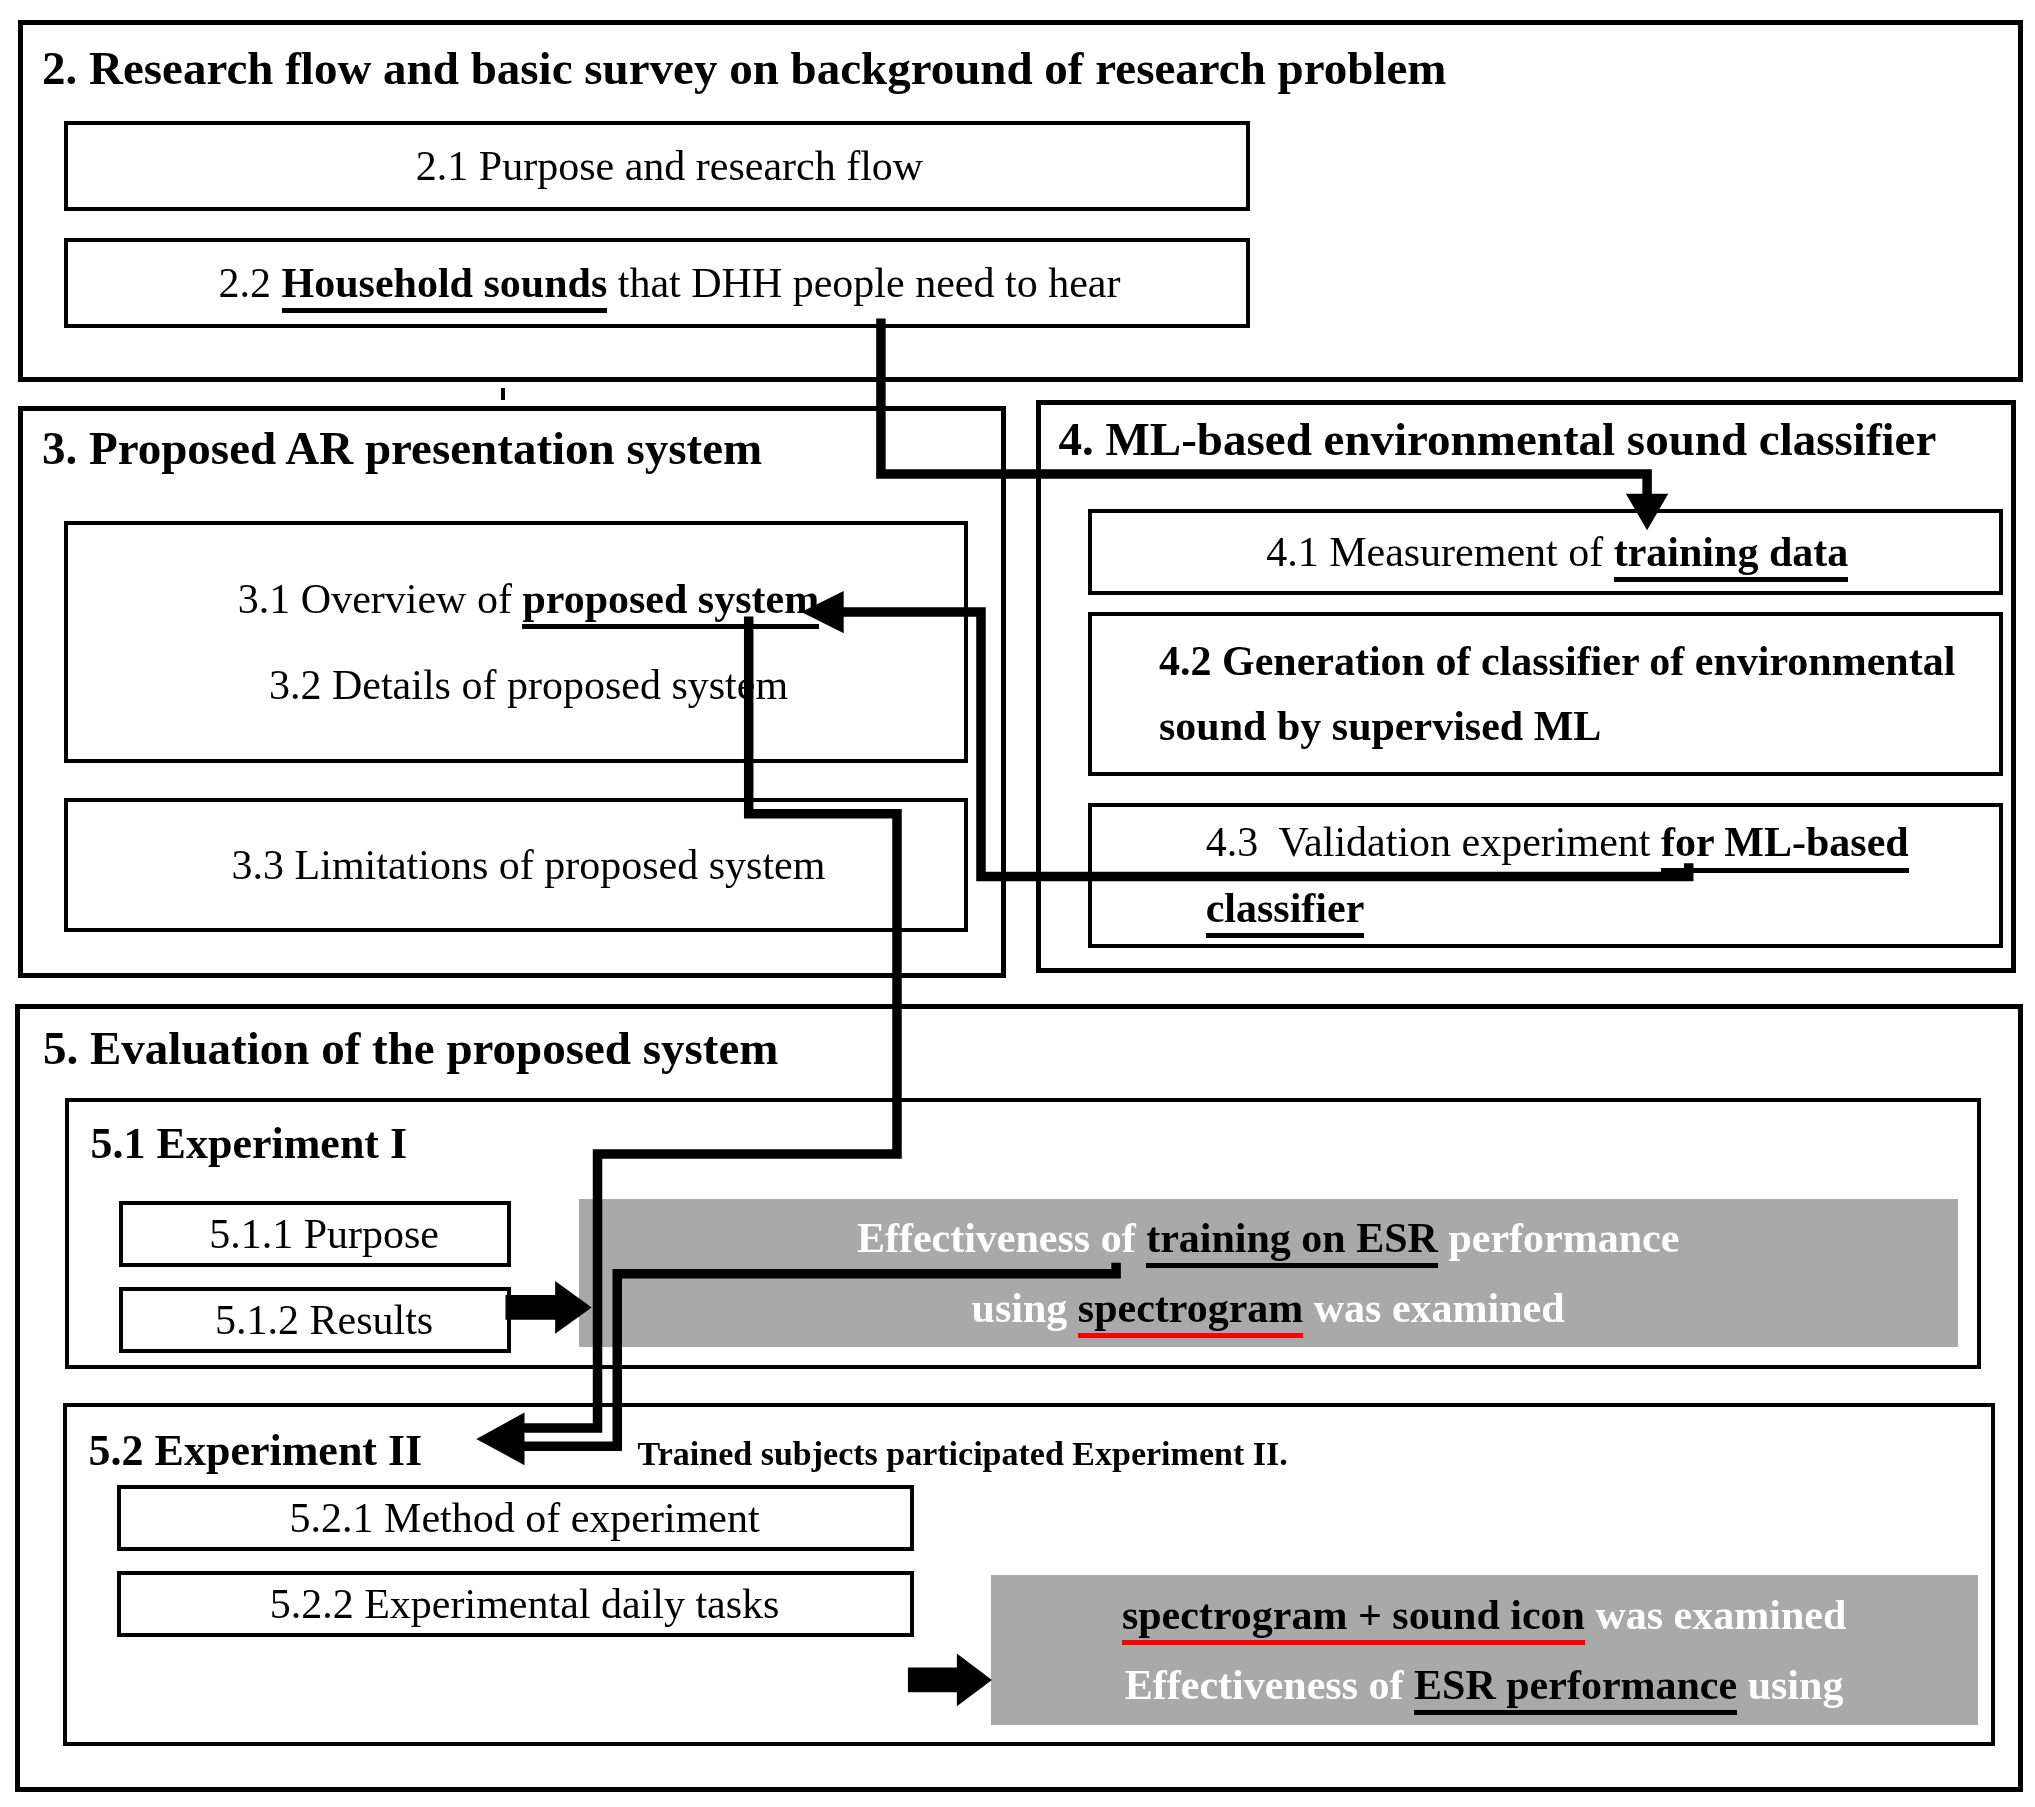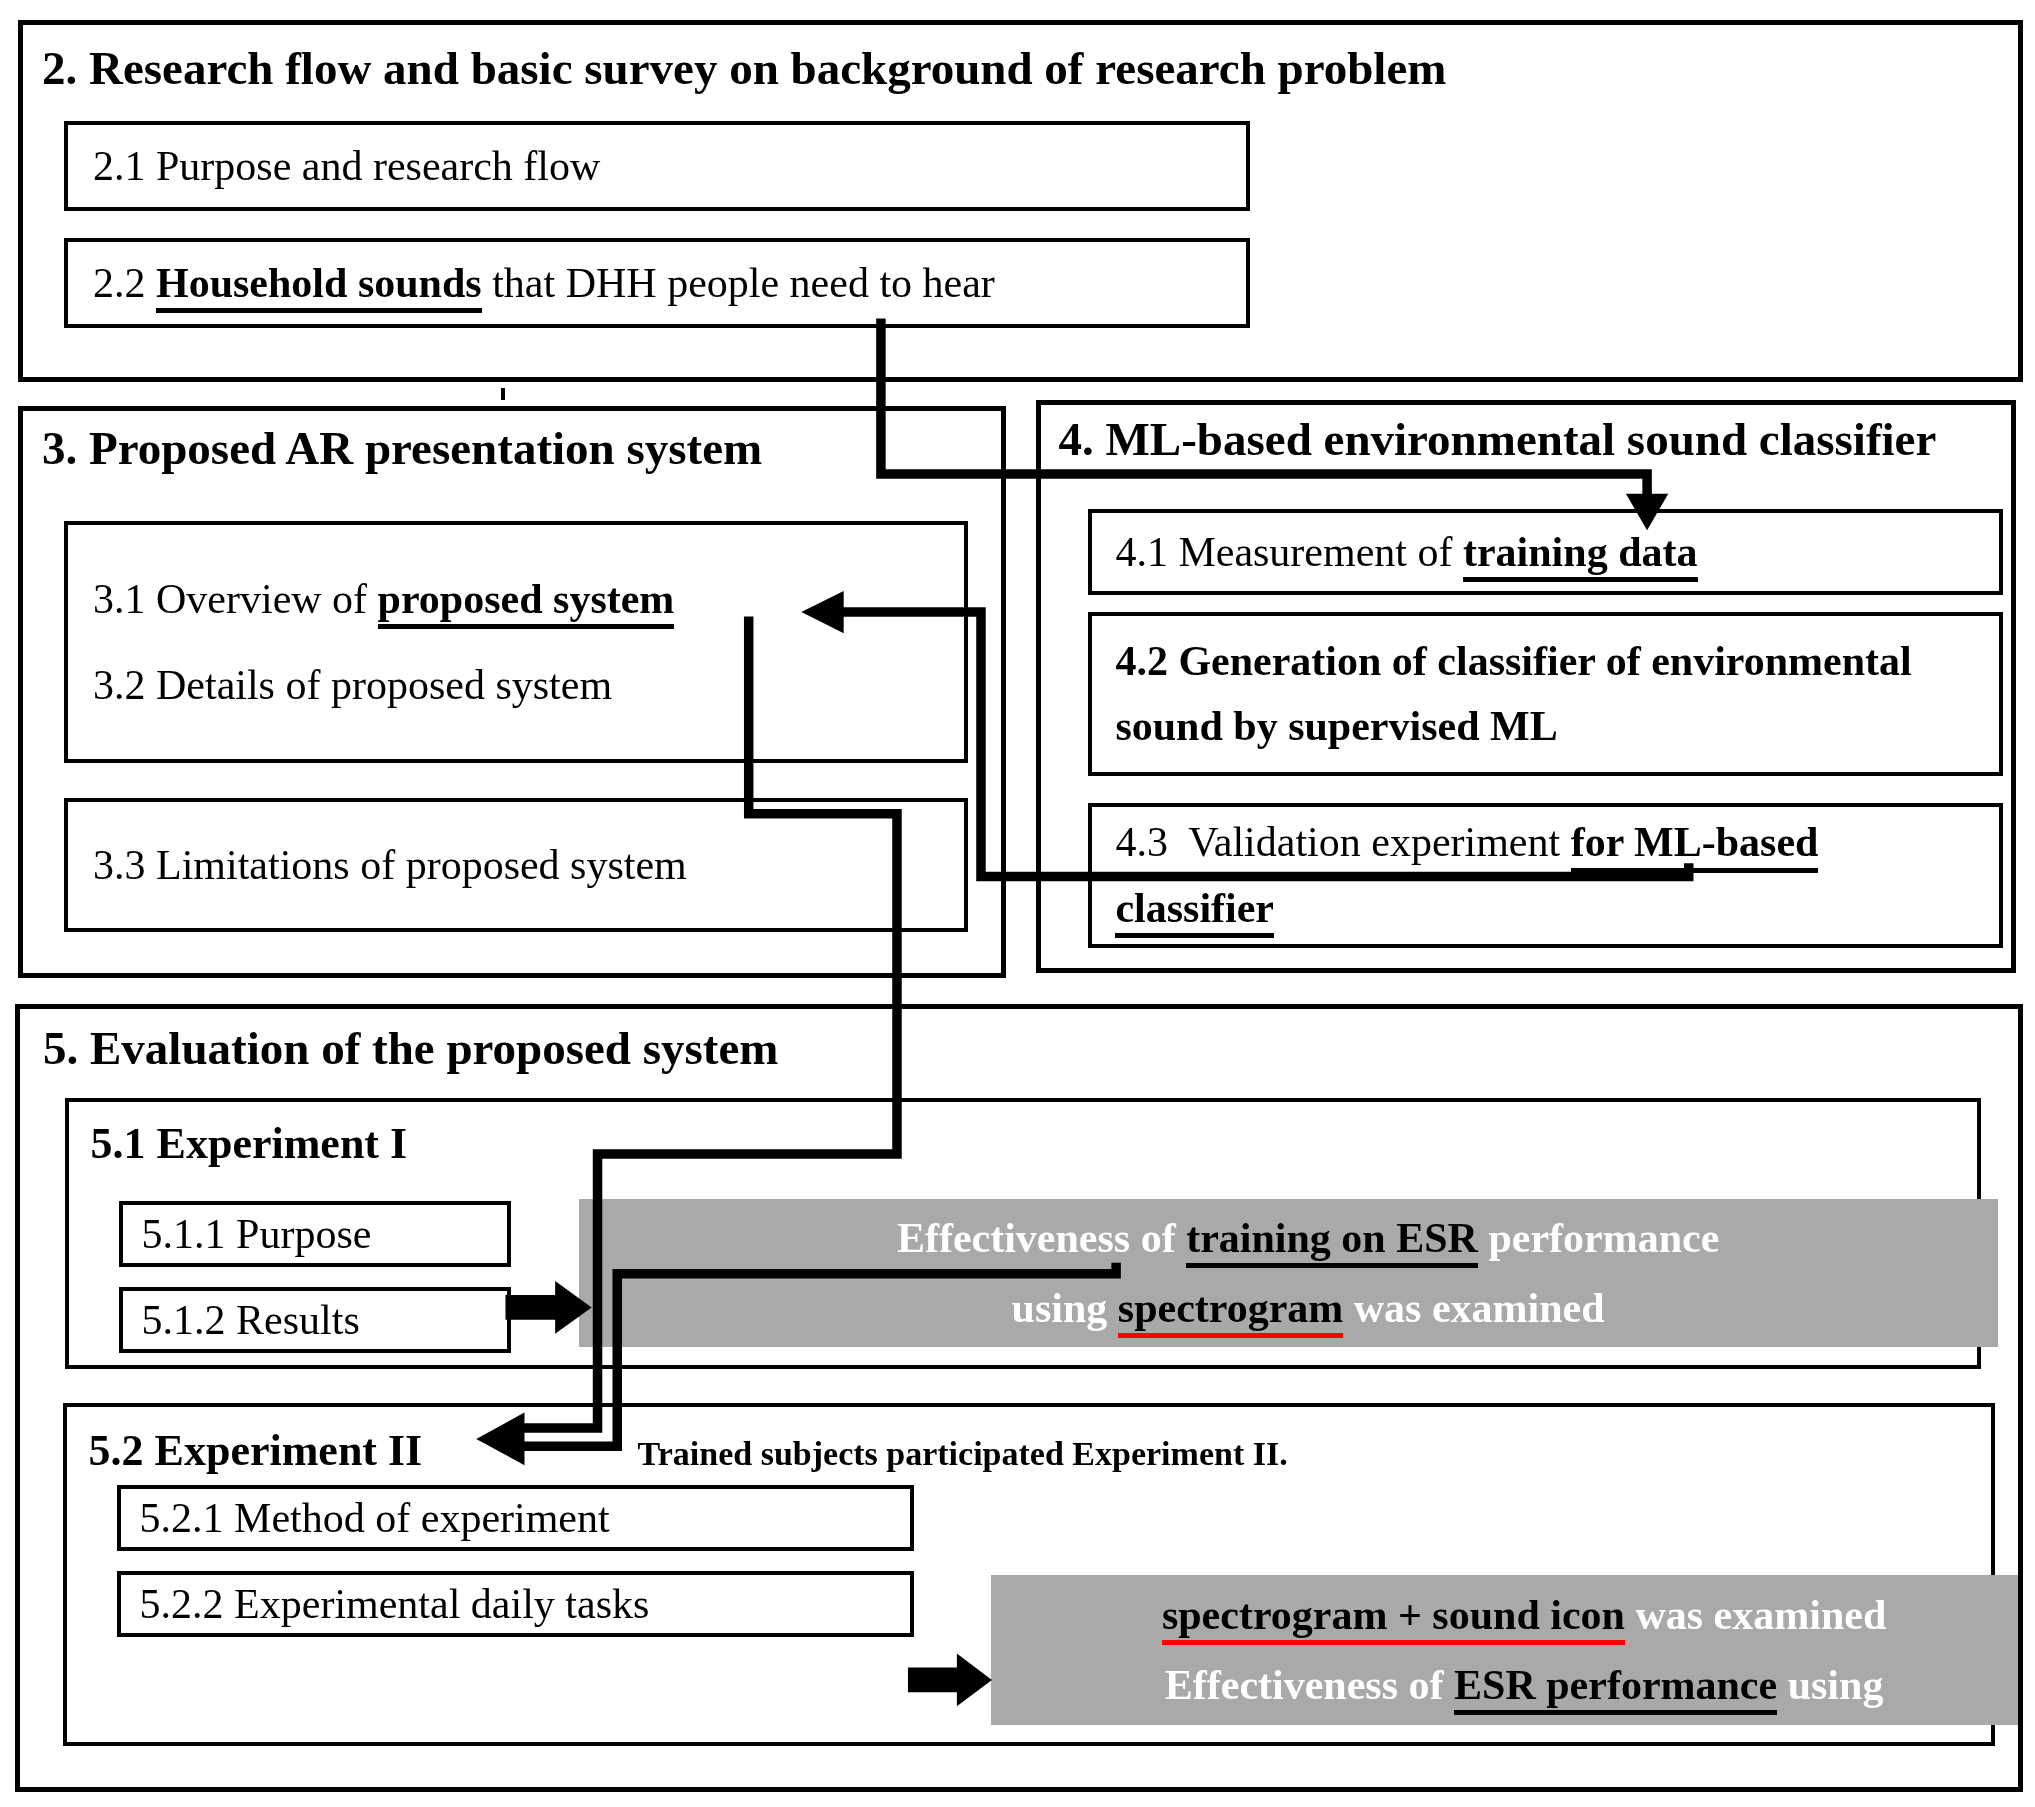--- a/index.html
+++ b/index.html
@@ -1,29 +1,29 @@
 <!DOCTYPE html>
 <html style="font-size:11.7px"><head>
 <meta charset="utf-8">
 <style>
   html,body{margin:0;padding:0;background:#fff;}
   .page{position:relative;width:2035px;height:1807px;background:#fff;overflow:hidden;
         font-family:"Liberation Serif","DejaVu Serif",serif;color:#000;}
   .sec{position:absolute;border:5.8px solid #000;box-sizing:border-box;}
   .box{position:absolute;border:4.4px solid #000;box-sizing:border-box;
-       display:flex;flex-direction:column;justify-content:center;}
+       display:flex;flex-direction:column;justify-content:center;align-items:center;}
   .sec-title{position:absolute;font-weight:bold;font-size:47px;white-space:nowrap;}
   .sub-title{position:absolute;font-weight:bold;font-size:44px;white-space:nowrap;}
   .line{font-size:42px;white-space:nowrap;}
   .pad{padding-left:25px;}
   .gap .line{margin:19px 0;}
   .ml2{line-height:1.55;}
   .u{font-weight:bold;border-bottom:5.8px solid #000;padding-bottom:2.2px;}
   .note{position:absolute;background:#A9A9A9;display:flex;flex-direction:column;
-        justify-content:center;text-align:center;color:#fff;font-weight:bold;padding-left:40px;}
+        justify-content:center;text-align:center;color:#fff;font-weight:bold;}
   .note .line{font-size:42px;line-height:70px;color:#fff;}
   .nb{color:#000;border-bottom:5.8px solid #000;padding-bottom:1.5px;}
   .nr{color:#000000;border-bottom:5.8px solid #FF0000;padding-bottom:1.5px;}
   .caption{position:absolute;font-weight:bold;font-size:34px;white-space:nowrap;}
   svg.connectors{position:absolute;left:0;top:0;z-index:50;pointer-events:none;}
   .tick{position:absolute;left:501px;top:388px;width:4.4px;height:12.4px;background:#000;}
 </style>
 </head>
 <body>
 

